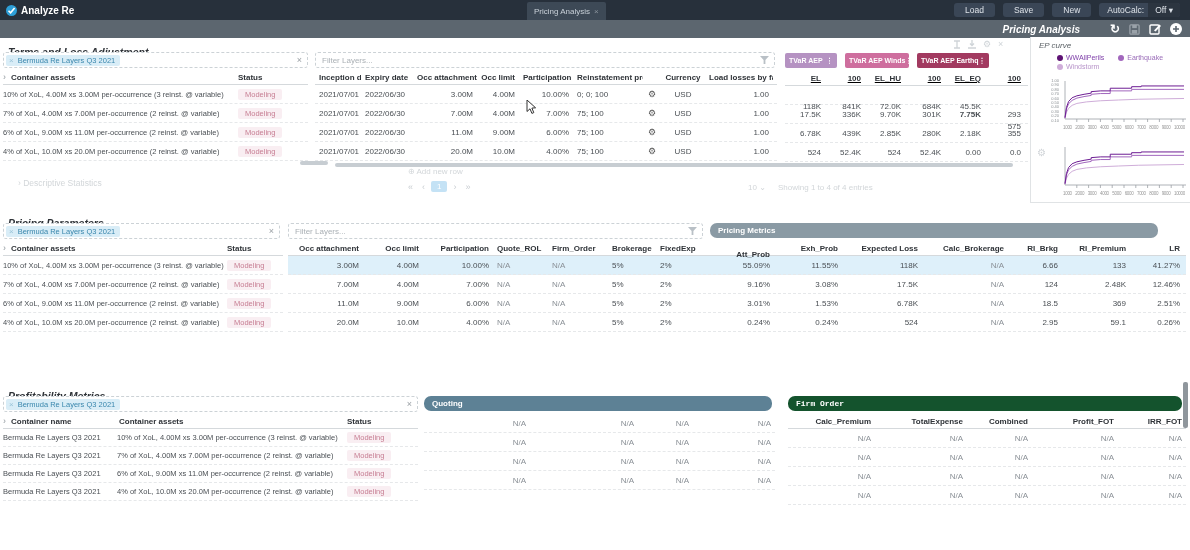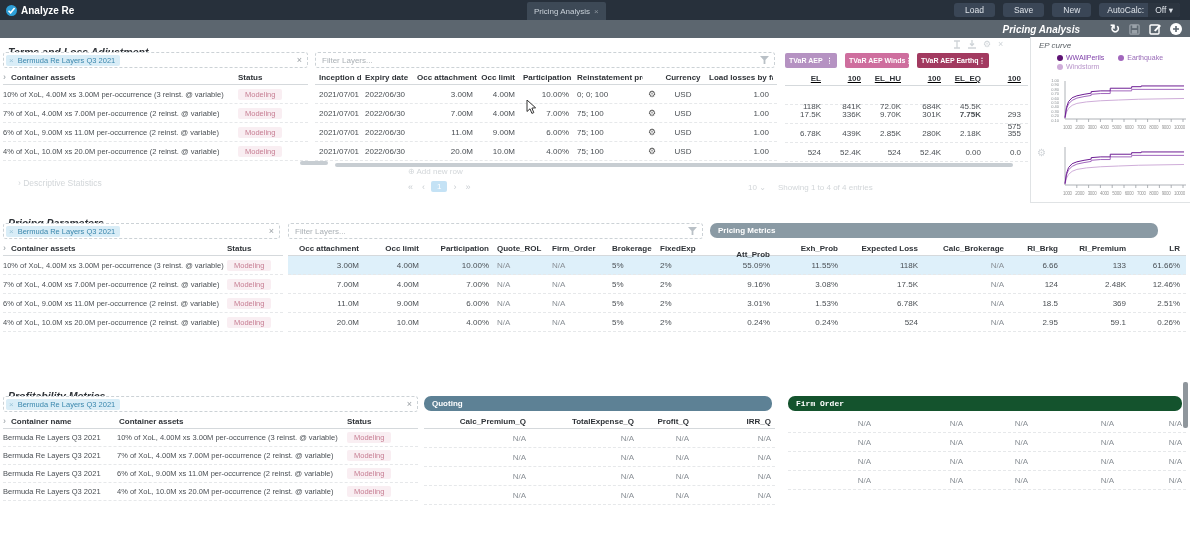--- a/index.html
+++ b/index.html
@@ -437,21 +437,21 @@
         <div class="cell " style="padding: 0px 4px; color: rgb(138, 144, 150);">N/A</div>
         <div class="cell " style="padding: 0px 4px; color: rgb(138, 144, 150);">N/A</div>
         <div class="cell " style="padding: 0px 4px;">5%</div>
         <div class="cell " style="padding: 0px 4px;">2%</div>
         <div class="cell r" style="padding: 0px 4px;">55.09%</div>
         <div class="cell r" style="padding: 0px 4px;">11.55%</div>
         <div class="cell r" style="padding: 0px 4px;">118K</div>
         <div class="cell r" style="padding: 0px 4px; color: rgb(138, 144, 150);">N/A</div>
         <div class="cell r" style="padding: 0px 4px;">6.66</div>
         <div class="cell r" style="padding: 0px 4px;">133</div>
-        <div class="cell r" style="padding: 0px 4px;">61.66%</div>
+        <div class="cell r" style="padding: 0px 4px;">41.27%</div>
       </div>
       <div class="drow" style="grid-template-columns: 75px 60px 70px 55px 60px 48px 42px 76px 68px 80px 86px 54px 68px 54px;">
         <div class="cell r" style="padding: 0px 4px;">7.00M</div>
         <div class="cell r" style="padding: 0px 4px;">4.00M</div>
         <div class="cell r" style="padding: 0px 4px;">7.00%</div>
         <div class="cell " style="padding: 0px 4px; color: rgb(138, 144, 150);">N/A</div>
         <div class="cell " style="padding: 0px 4px; color: rgb(138, 144, 150);">N/A</div>
         <div class="cell " style="padding: 0px 4px;">5%</div>
         <div class="cell " style="padding: 0px 4px;">2%</div>
         <div class="cell r" style="padding: 0px 4px;">9.16%</div>
@@ -534,26 +534,20 @@
         <div class="cell"><span class="badge">Modeling</span></div>
       </div>
       <div class="drow" style="grid-template-columns: 114px 230px 71px; height: 18px;">
         <div class="cell" style="font-size: 7.5px;">Bermuda Re Layers Q3 2021</div>
         <div class="cell" style="font-size: 7.5px;">4% of XoL, 10.0M xs 20.0M per-occurrence (2 reinst. @ variable)</div>
         <div class="cell"><span class="badge">Modeling</span></div>
       </div>
     </div>
 </div>
 <div class="abs" style="left:424px;top:414px;width:351px;">
-  <div id="prof-q-head" class="hrow" style="grid-template-columns: 106px 108px 55px 82px;">
-      <div class="hdr-cell r" style="padding: 0px 4px;">Calc_Premium_Q</div>
-      <div class="hdr-cell r" style="padding: 0px 4px;">TotalExpense_Q</div>
-      <div class="hdr-cell r" style="padding: 0px 4px;">Profit_Q</div>
-      <div class="hdr-cell r" style="padding: 0px 4px;">IRR_Q</div>
-    </div>
   <div id="prof-q-rows">
       <div class="drow" style="grid-template-columns: 106px 108px 55px 82px;">
         <div class="cell r" style="padding: 0px 4px; color: rgb(138, 144, 150);">N/A</div>
         <div class="cell r" style="padding: 0px 4px; color: rgb(138, 144, 150);">N/A</div>
         <div class="cell r" style="padding: 0px 4px; color: rgb(138, 144, 150);">N/A</div>
         <div class="cell r" style="padding: 0px 4px; color: rgb(138, 144, 150);">N/A</div>
       </div>
       <div class="drow" style="grid-template-columns: 106px 108px 55px 82px;">
         <div class="cell r" style="padding: 0px 4px; color: rgb(138, 144, 150);">N/A</div>
         <div class="cell r" style="padding: 0px 4px; color: rgb(138, 144, 150);">N/A</div>
@@ -568,20 +562,27 @@
       </div>
       <div class="drow" style="grid-template-columns: 106px 108px 55px 82px;">
         <div class="cell r" style="padding: 0px 4px; color: rgb(138, 144, 150);">N/A</div>
         <div class="cell r" style="padding: 0px 4px; color: rgb(138, 144, 150);">N/A</div>
         <div class="cell r" style="padding: 0px 4px; color: rgb(138, 144, 150);">N/A</div>
         <div class="cell r" style="padding: 0px 4px; color: rgb(138, 144, 150);">N/A</div>
       </div>
     </div>
 </div>
 <div class="abs" style="left:788px;top:414px;width:398px;">
+  <div id="prof-f-head" class="hrow" style="grid-template-columns: 87px 92px 65px 86px 68px;">
+      <div class="hdr-cell r" style="padding: 0px 4px;">Calc_Premium</div>
+      <div class="hdr-cell r" style="padding: 0px 4px;">TotalExpense</div>
+      <div class="hdr-cell r" style="padding: 0px 4px;">Combined</div>
+      <div class="hdr-cell r" style="padding: 0px 4px;">Profit_FOT</div>
+      <div class="hdr-cell r" style="padding: 0px 4px;">IRR_FOT</div>
+    </div>
   <div id="prof-f-rows">
       <div class="drow" style="grid-template-columns: 87px 92px 65px 86px 68px;">
         <div class="cell r" style="padding: 0px 4px; color: rgb(138, 144, 150);">N/A</div>
         <div class="cell r" style="padding: 0px 4px; color: rgb(138, 144, 150);">N/A</div>
         <div class="cell r" style="padding: 0px 4px; color: rgb(138, 144, 150);">N/A</div>
         <div class="cell r" style="padding: 0px 4px; color: rgb(138, 144, 150);">N/A</div>
         <div class="cell r" style="padding: 0px 4px; color: rgb(138, 144, 150);">N/A</div>
       </div>
       <div class="drow" style="grid-template-columns: 87px 92px 65px 86px 68px;">
         <div class="cell r" style="padding: 0px 4px; color: rgb(138, 144, 150);">N/A</div>

